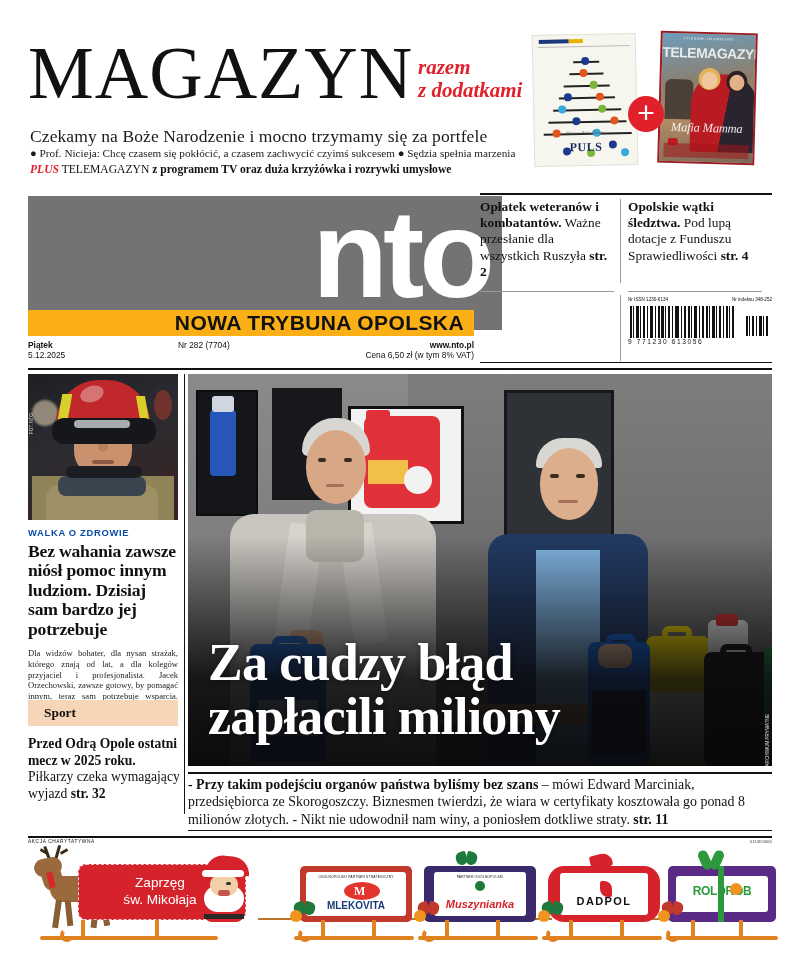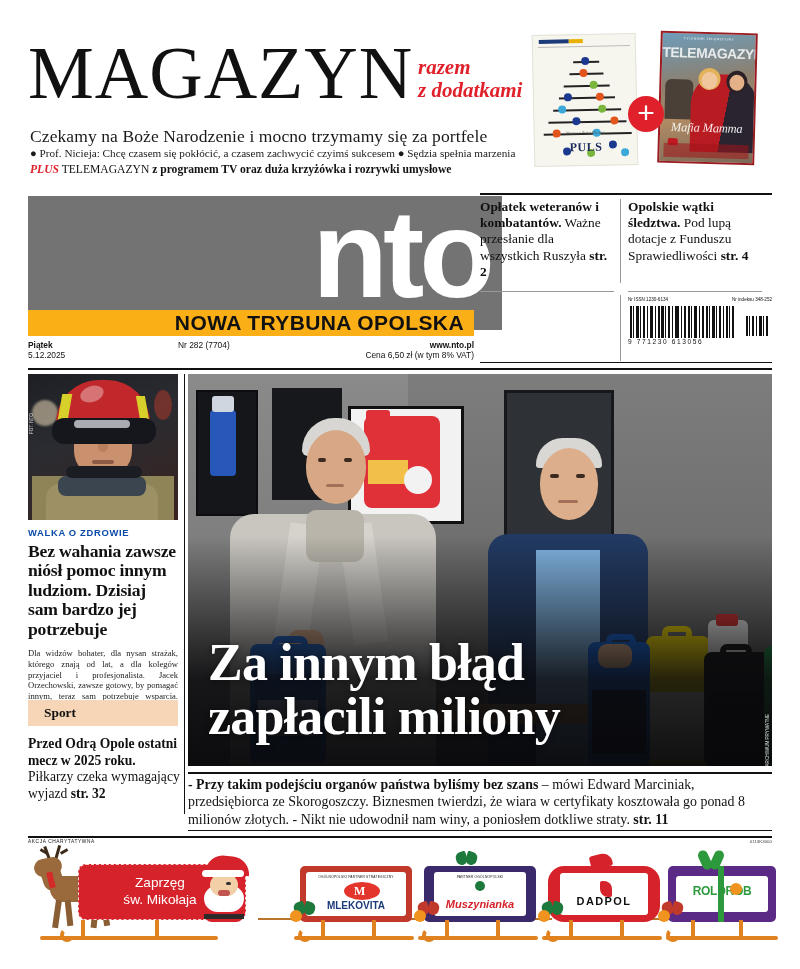--- a/index.html
+++ b/index.html
@@ -619,21 +619,21 @@
     <div class="man1-hand"></div>
     <div class="blue-can-handle"></div>
     <div class="blue-can"></div>
     <div class="blue-can-label"></div>
     <div class="blue-can-lbl2"></div>
 
     <div class="mp-vignette"></div>
     <div class="mp-credit">FOT. ARCHIWUM PRYWATNE</div>
 
     <div class="headline">
-      <span>Za innym błąd</span><br>
+      <span>Za cudzy błąd</span><br>
       <span>zapłacili miliony</span>
     </div>
   </div>
 
   <div class="lead-rule"></div>
   <div class="lead-para">
     <b>- Przy takim podejściu organów państwa byliśmy bez szans</b><span> – mówi Edward Marciniak, przedsiębiorca ze Skorogoszczy. Biznesmen twierdzi, że wiara w certyfikaty kosztowała go ponad 8 milionów złotych. - Nikt nie udowodnił nam winy, a poniosłem dotkliwe straty. </span><b>str. 11</b>
   </div>
   <div class="lead-rule2"></div>
 

